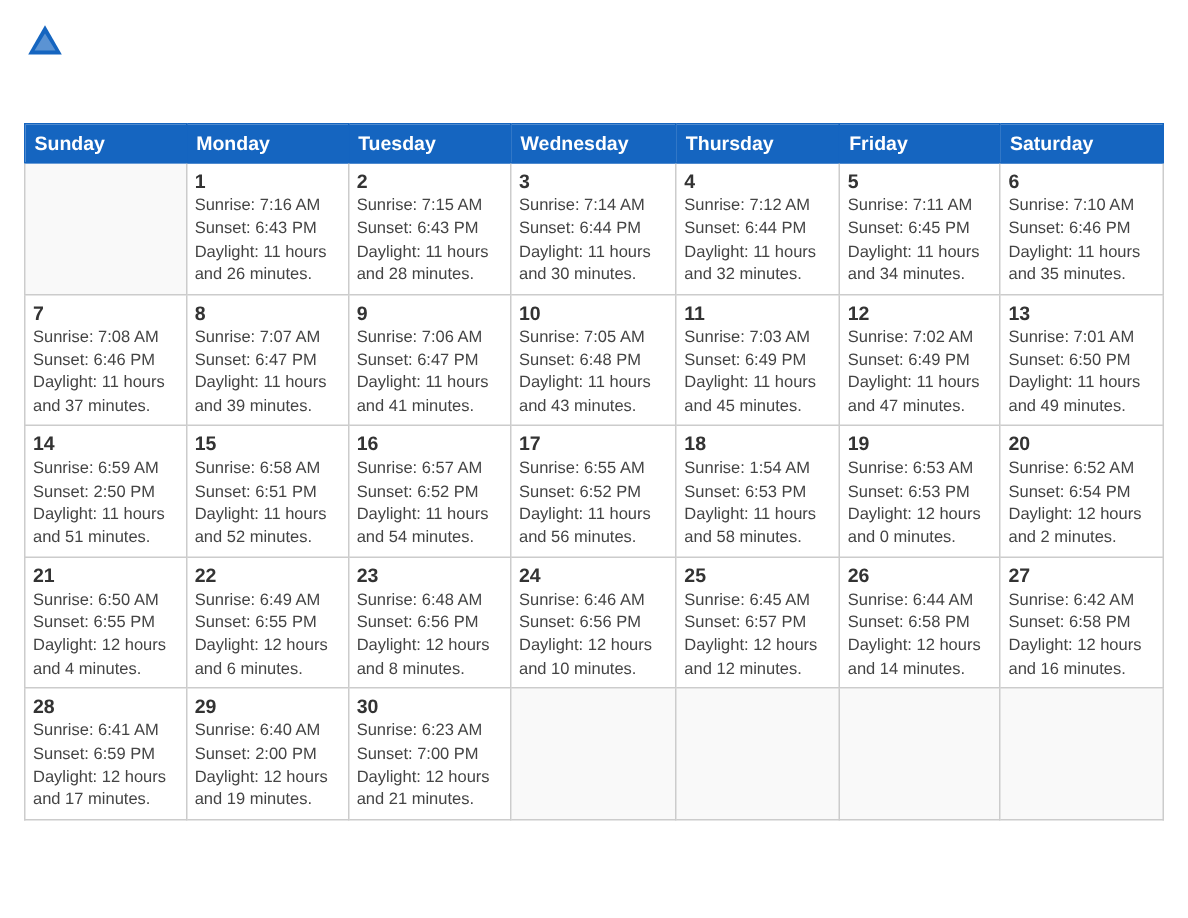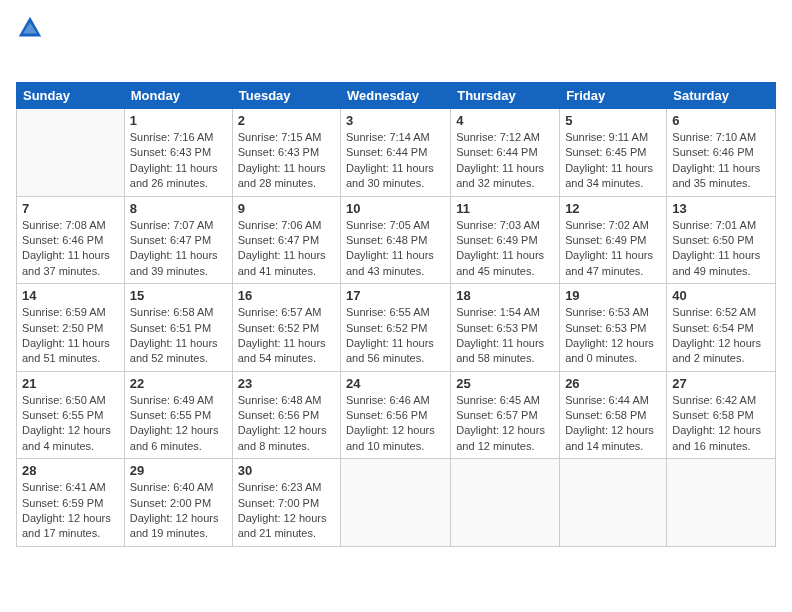--- a/index.html
+++ b/index.html
@@ -154,21 +154,21 @@
           </td>
           <td>
             <span class="day-number">4</span>
             <div class="day-info">Sunrise: 7:12 AM
 Sunset: 6:44 PM
 Daylight: 11 hours
 and 32 minutes.</div>
           </td>
           <td>
             <span class="day-number">5</span>
-            <div class="day-info">Sunrise: 9:11 AM
+            <div class="day-info">Sunrise: 7:11 AM
 Sunset: 6:45 PM
 Daylight: 11 hours
 and 34 minutes.</div>
           </td>
           <td>
             <span class="day-number">6</span>
             <div class="day-info">Sunrise: 7:10 AM
 Sunset: 6:46 PM
 Daylight: 11 hours
 and 35 minutes.</div>
@@ -262,21 +262,21 @@
 and 58 minutes.</div>
           </td>
           <td>
             <span class="day-number">19</span>
             <div class="day-info">Sunrise: 6:53 AM
 Sunset: 6:53 PM
 Daylight: 12 hours
 and 0 minutes.</div>
           </td>
           <td>
-            <span class="day-number">40</span>
+            <span class="day-number">20</span>
             <div class="day-info">Sunrise: 6:52 AM
 Sunset: 6:54 PM
 Daylight: 12 hours
 and 2 minutes.</div>
           </td>
         </tr>
         <tr>
           <td>
             <span class="day-number">21</span>
             <div class="day-info">Sunrise: 6:50 AM

